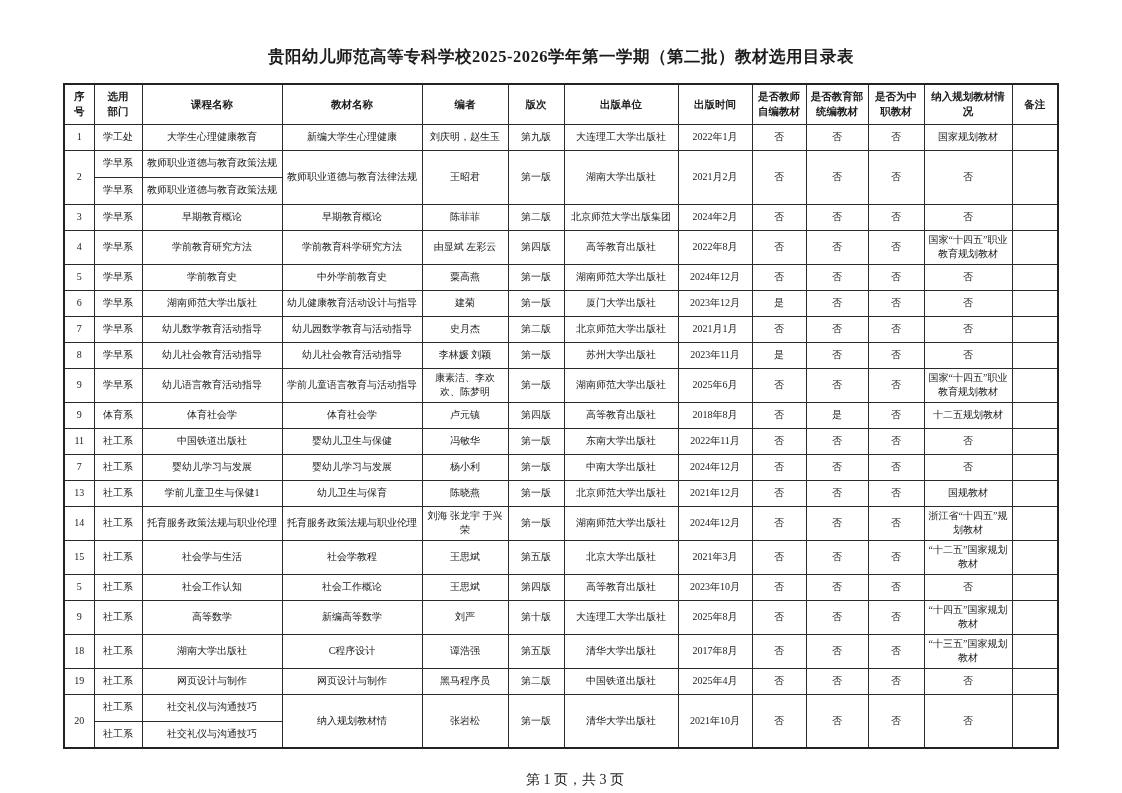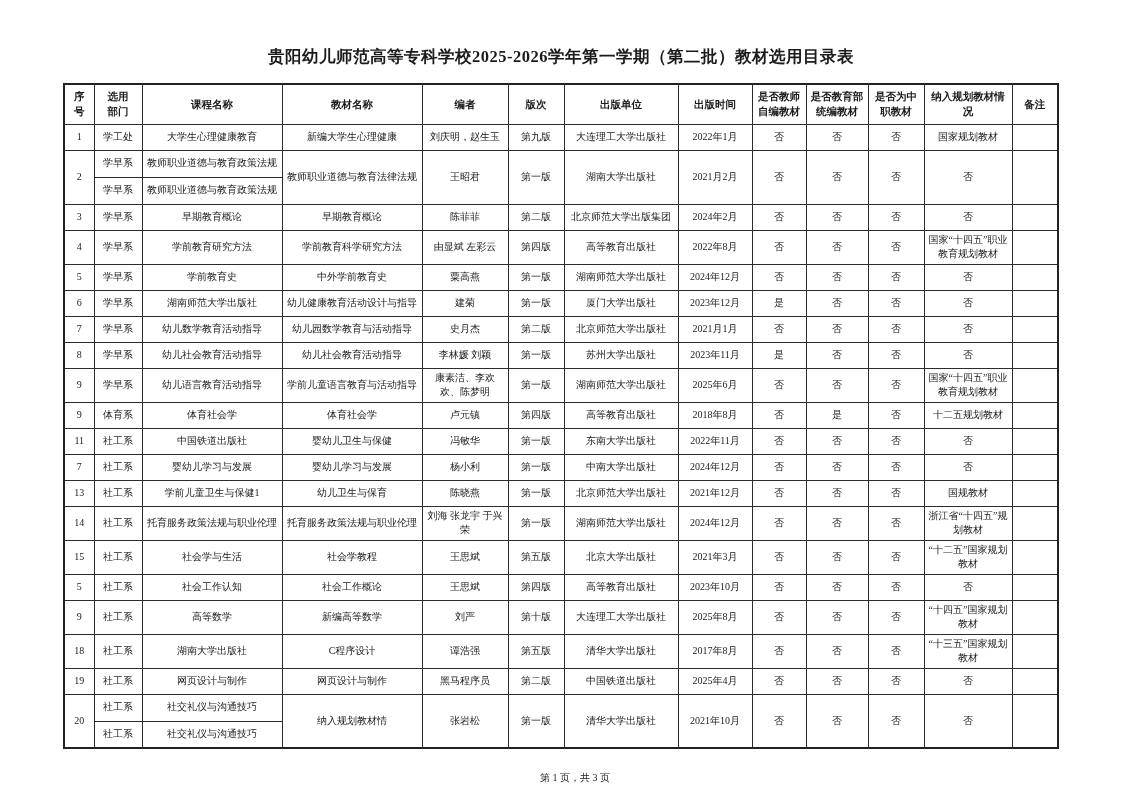--- a/index.html
+++ b/index.html
@@ -38,21 +38,21 @@
   .doc th{
     font-weight:bold;
     font-size:10.5px;
     white-space:pre-line;
     padding:2px 1px;
   }
   .doc tbody tr{height:26px;}
   .doc tbody tr.sub{height:27px;}
   .footer{
     text-align:center;
-    font-size:10px;
+    font-size:14px;
     margin-top:22px;
     color:#222222;
     padding-left:28px;
   }
 </style>
 </head>
 <body>
 
 <div class="page">
 

